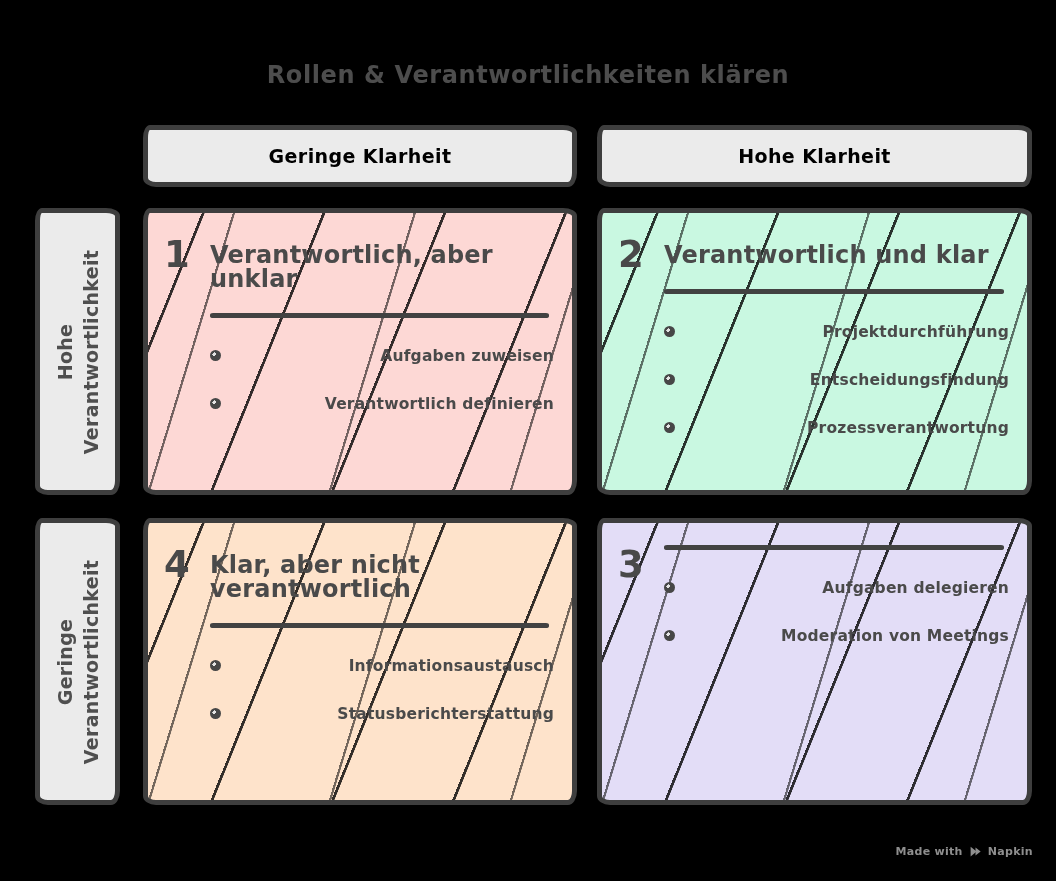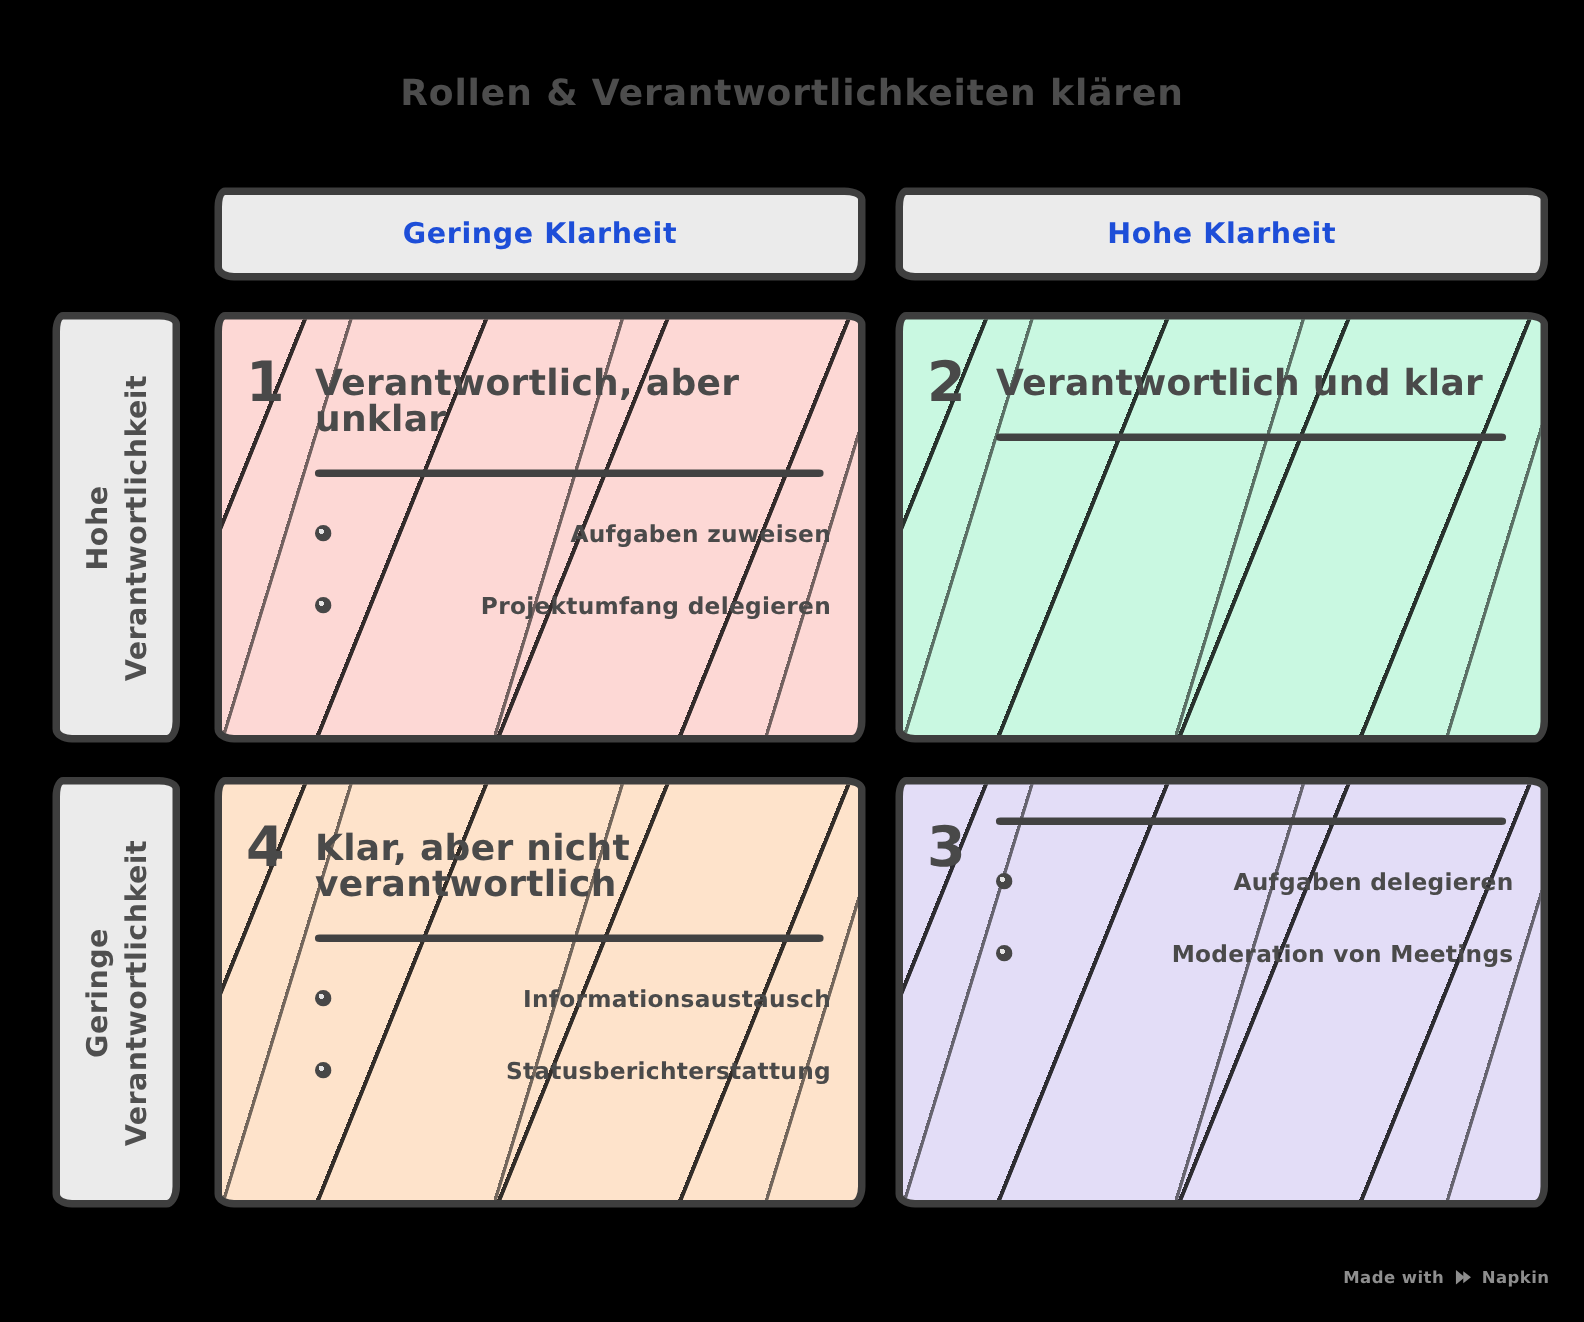--- a/index.html
+++ b/index.html
@@ -14,21 +14,21 @@
 
   
   .page-title {
     position: absolute;
     left: 0; right: 0; top: 48px;
     text-align: center;
     font-size: 24px;
     font-weight: bold;
     letter-spacing: 0.6px;
     color: #4d4d4d;
-    margin: 0;
+    margin: 13px;
   }
 
   
   .sketch {
     box-sizing: border-box;
     border: 5px solid #3e3e3e;
     border-radius: 7px 14px 9px 13px / 13px 8px 14px 9px;
   }
 
   
@@ -36,21 +36,21 @@
     position: absolute;
     top: 125px;
     height: 62px;
     background: #ebebeb;
     display: flex;
     align-items: center;
     justify-content: center;
     font-size: 19px;
     font-weight: bold;
     letter-spacing: 0.4px;
-    color: #1d4ed8;
+    color: #000000;
   }
   .col-header.left  { left: 143px; width: 434px; }
   .col-header.right { left: 597px; width: 435px; }
 
   
   .row-label {
     position: absolute;
     left: 35px;
     width: 85px;
     height: 287px;
@@ -192,29 +192,43 @@
     <div class="q-number">1</div>
     <div class="q-title">Verantwortlich, aber unklar</div>
     <div class="q-divider"></div>
     <ul class="q-bullets">
       <li>
         <span class="dot"></span>
         <span>Aufgaben zuweisen</span>
       </li>
       <li>
         <span class="dot"></span>
-        <span>Projektumfang delegieren</span>
+        <span>Verantwortlich definieren</span>
       </li>
     </ul>
   </section>
 
   <section class="quad q2 sketch">
     <div class="q-number">2</div>
     <div class="q-title">Verantwortlich und klar</div>
     <div class="q-divider"></div>
+    <ul class="q-bullets">
+      <li>
+        <span class="dot"></span>
+        <span>Projektdurchführung</span>
+      </li>
+      <li>
+        <span class="dot"></span>
+        <span>Entscheidungsfindung</span>
+      </li>
+      <li>
+        <span class="dot"></span>
+        <span>Prozessverantwortung</span>
+      </li>
+    </ul>
   </section>
 
   <section class="quad q4 sketch">
     <div class="q-number">4</div>
     <div class="q-title">Klar, aber nicht verantwortlich</div>
     <div class="q-divider"></div>
     <ul class="q-bullets">
       <li>
         <span class="dot"></span>
         <span>Informationsaustausch</span>

